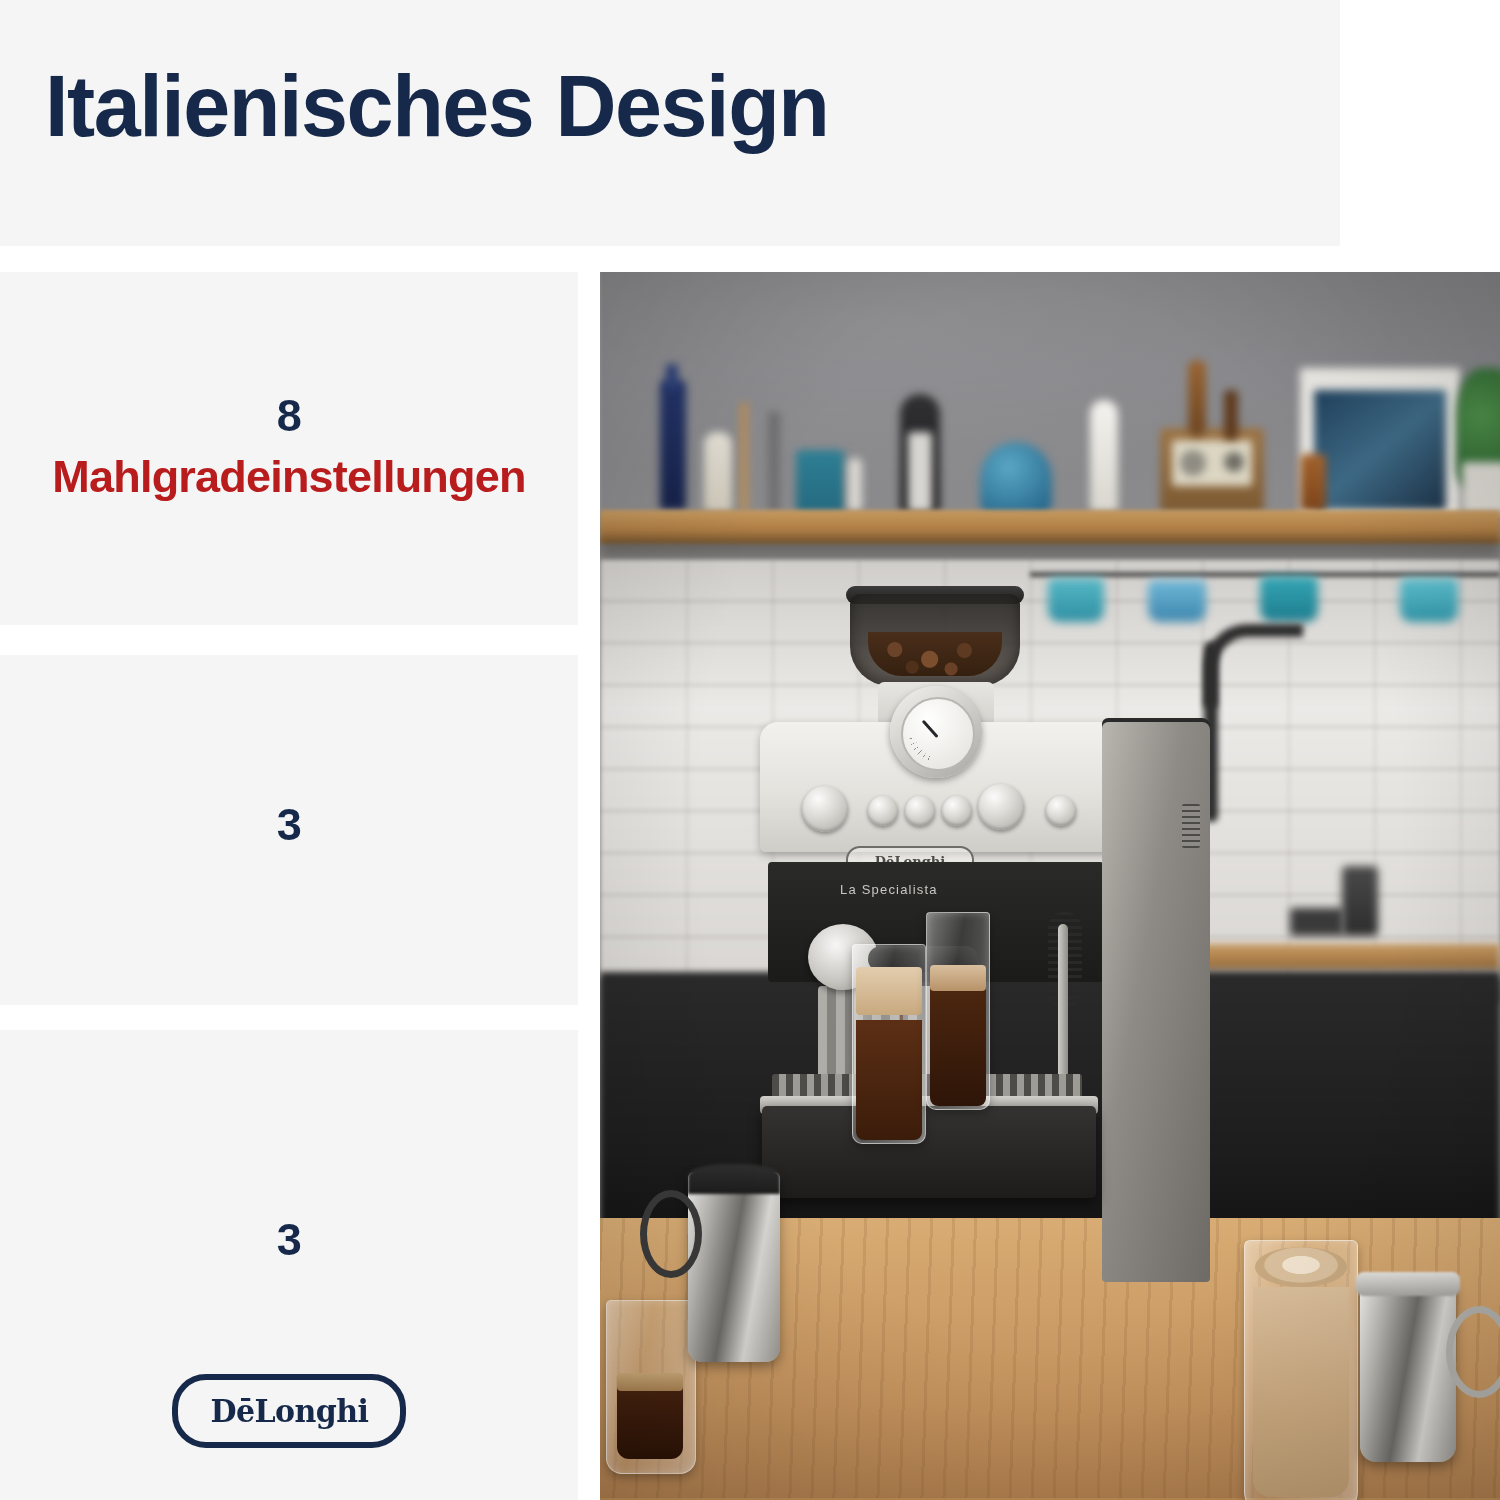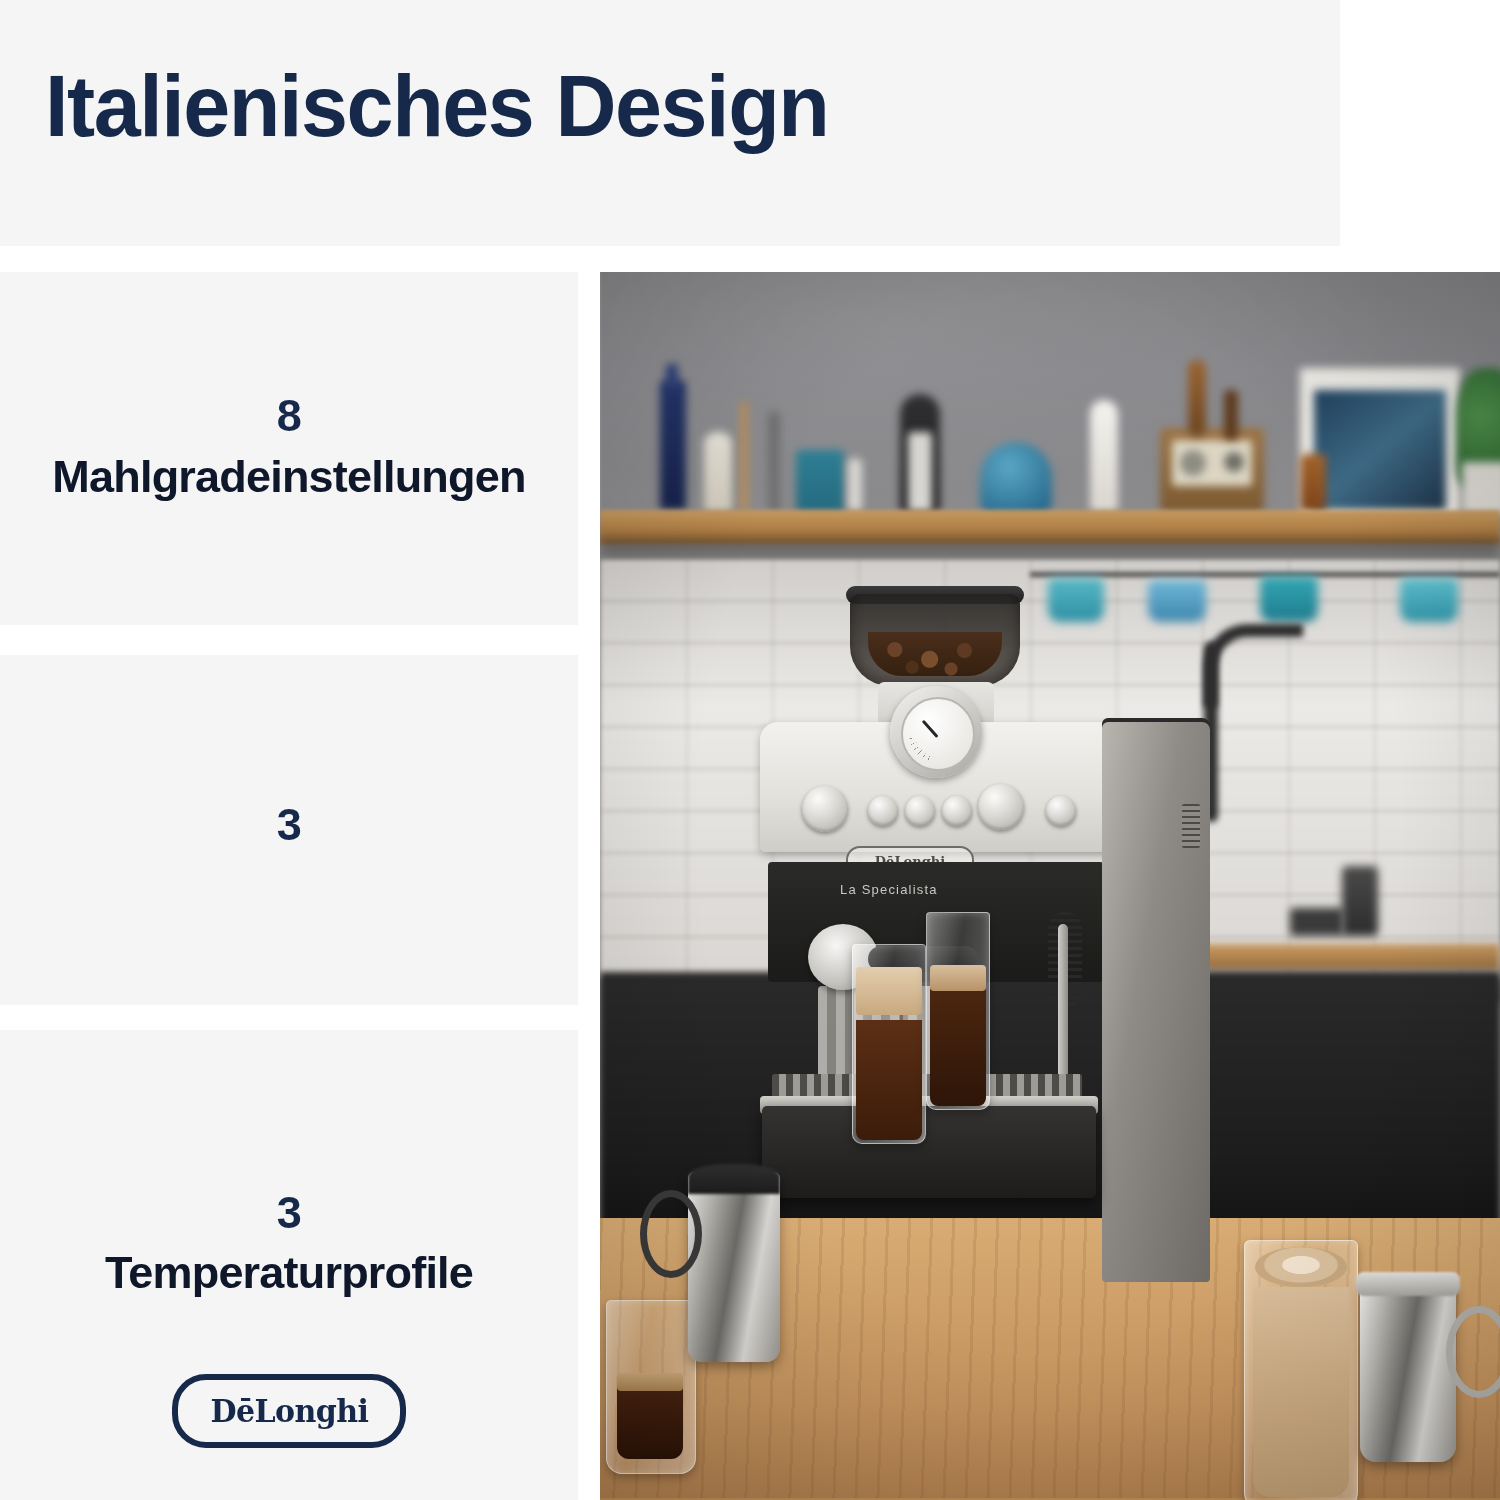--- a/index.html
+++ b/index.html
@@ -42,21 +42,21 @@
 
   .feature-inner{
     width:520px;
     display:flex;flex-direction:column;align-items:center;
   }
   .feature-number{
     font-size:45px;font-weight:700;color:#16294a;
     line-height:1.05;margin-bottom:10px;letter-spacing:-0.5px;
   }
   .feature-label{
-    font-size:45px;font-weight:700;color:#0f172a;
+    font-size:45px;font-weight:700;color:#b91c1c;
     line-height:1.22;letter-spacing:-0.8px;
     max-width:525px;
   }
   .fp3 .feature-inner{margin-bottom:40px;}
 
   
   .logo-wrap{
     position:absolute;left:0;width:578px;
     top:1102px;display:flex;justify-content:center;
   }
@@ -317,21 +317,20 @@
 
     <div class="feature-panel fp2">
       <div class="feature-inner">
         <div class="feature-number">3</div>
       </div>
     </div>
 
     <div class="feature-panel fp3">
       <div class="feature-inner">
         <div class="feature-number">3</div>
-        <div class="feature-label">Temperaturprofile</div>
       </div>
     </div>
 
     <div class="logo-wrap">
       <div class="logo-pill">
         <span class="logo-text">DēLonghi</span>
       </div>
     </div>
   </div>
 

